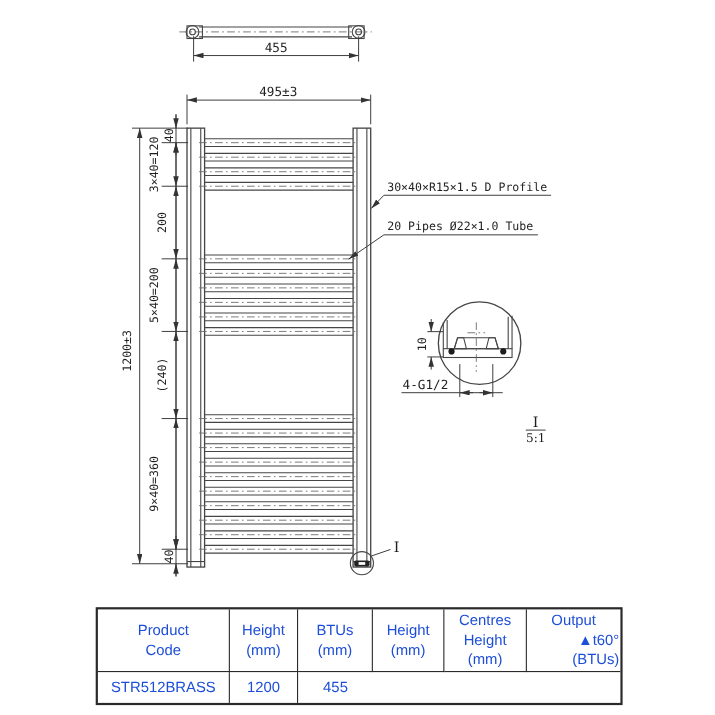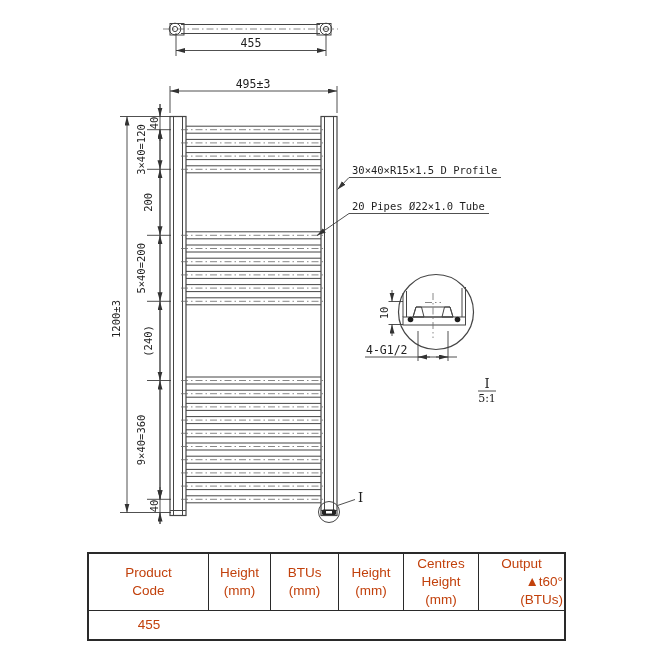--- a/index.html
+++ b/index.html
@@ -12,21 +12,21 @@
   .lnt{stroke:#454545;stroke-width:1.2;fill:none;}
   .dsh{stroke:#6a6a6a;stroke-width:0.8;fill:none;stroke-dasharray:7 3 1.5 3;}
   .dim{stroke:#3c3c3c;stroke-width:0.9;fill:none;}
   .txt{font-family:"DejaVu Sans Mono",monospace;font-size:10.5px;fill:#1f1f1f;}
   .txtl{font-family:"DejaVu Sans Mono",monospace;font-size:11.5px;fill:#1f1f1f;}
   .ser{font-family:"DejaVu Serif",serif;font-size:13px;fill:#1f1f1f;}
   .ser2{font-family:"DejaVu Serif",serif;font-size:11px;fill:#1f1f1f;}
 
   .spec-table{
     position:absolute;left:87px;top:552px;width:475px;
-    border:2px solid #2a2a2a;color:#c2410c;font-size:13.5px;
+    border:2px solid #2a2a2a;color:#1d4ed8;font-size:13.5px;
   }
   .trow{display:grid;grid-template-columns:120px 62px 68px 65px 75px 85px;}
   .tcell{
     border-right:1px solid #2a2a2a;display:flex;flex-direction:column;
     align-items:center;justify-content:center;text-align:center;line-height:1.35;
     padding:2px 1px;box-sizing:border-box;
   }
   .tcell:last-child{border-right:none;text-align:right;}
   .thead .tcell{border-bottom:1px solid #2a2a2a;height:57px;}
   .tbody .tcell{height:28px;}
@@ -265,16 +265,22 @@
       <span>Height</span>
       <span>(mm)</span>
     </div>
     <div class="tcell">
       <span>Output</span>
       <span>▲t60° (BTUs)</span>
     </div>
   </div>
   <div class="trow tbody">
     <div class="tcell">
+        <span>STR512BRASS</span>
+      </div>
+    <div class="tcell">
+        <span>1200</span>
+      </div>
+    <div class="tcell">
         <span>455</span>
       </div>
   </div>
 </div>
 
 </body></html>

